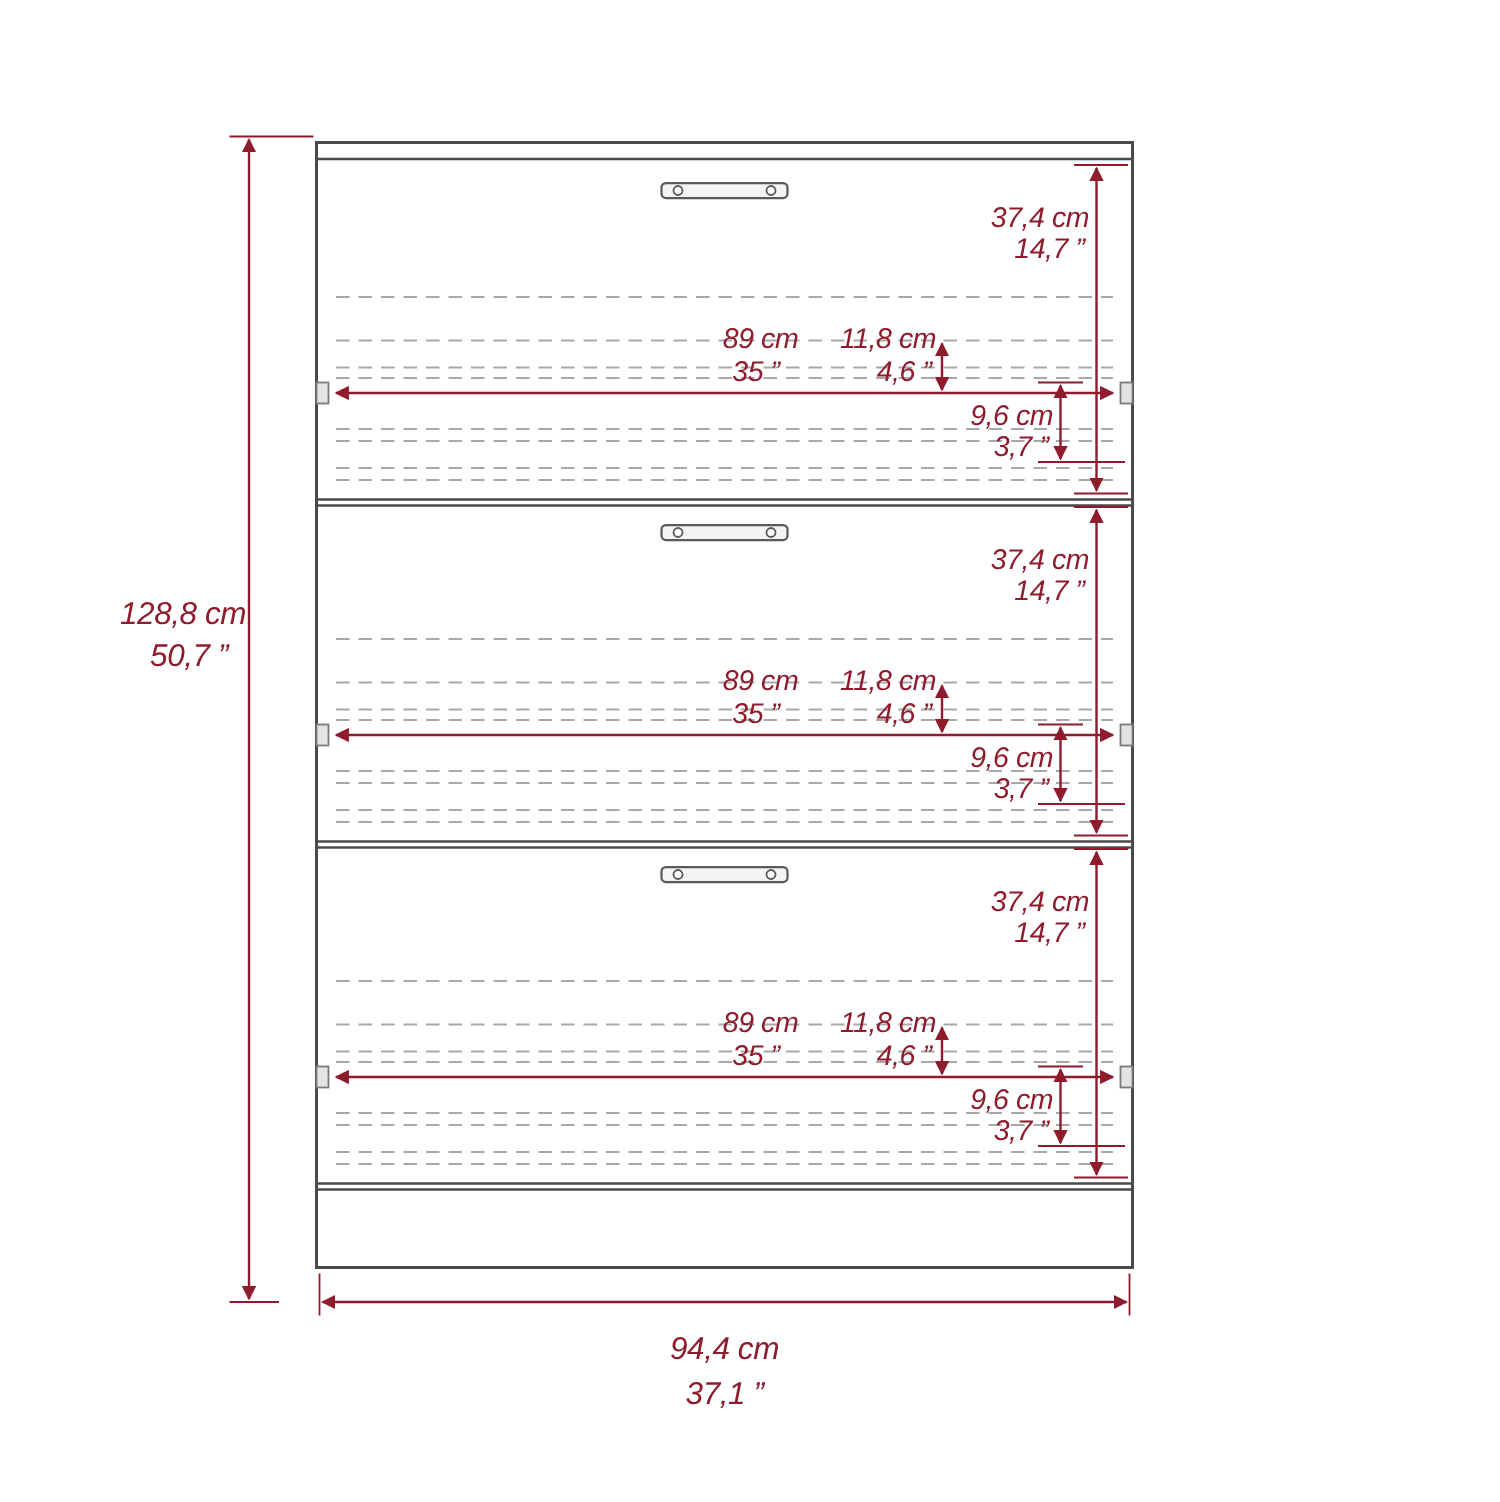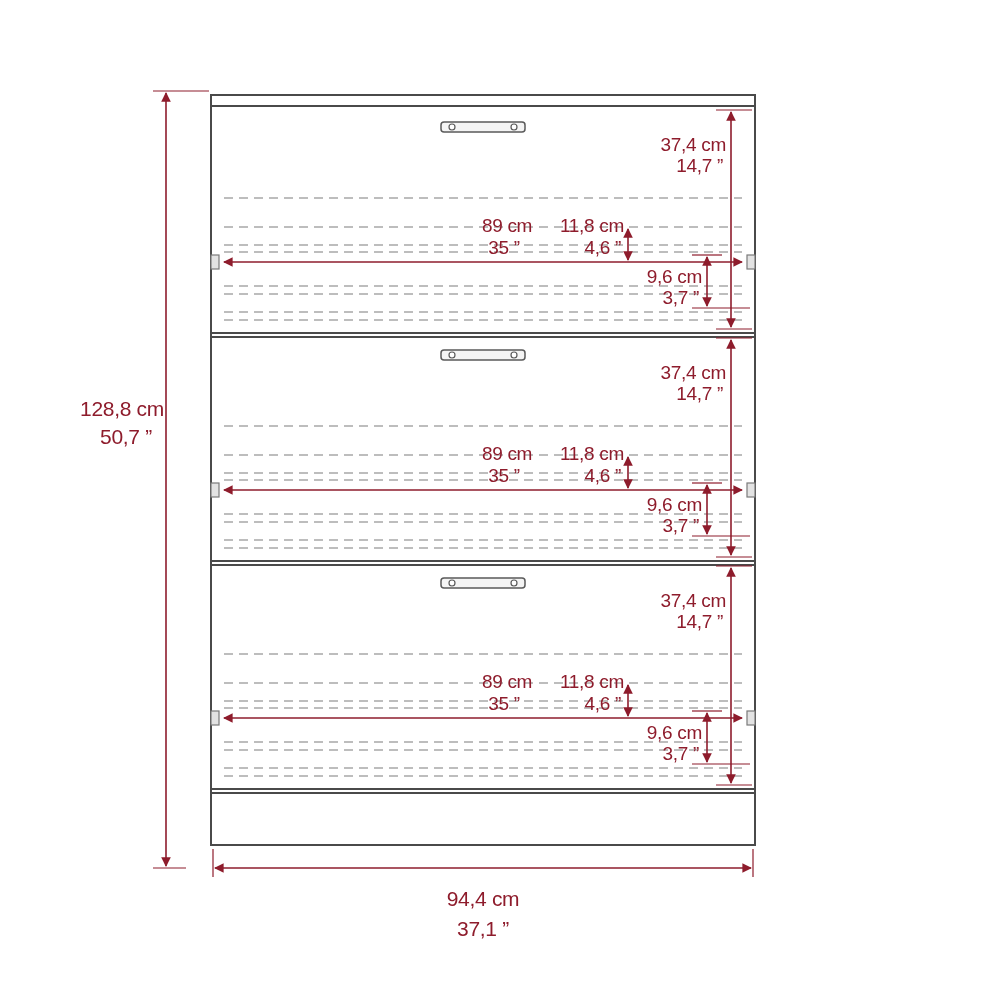--- a/index.html
+++ b/index.html
@@ -1,21 +1,21 @@
 <!DOCTYPE html>
 <html style="--dim: #8e1c2c; --cab: #4a4a4a; --dash: #a8a8a8;"><head>
 <meta charset="utf-8">
 <style>
   :root{
     --dim:#8e1c2c;
     --cab:#4a4a4a;
     --dash:#a8a8a8;
   }
   html,body{margin:0;padding:0;background:#ffffff;}
-  .stage{position:relative;width:925px;height:1001px;background:#ffffff;overflow:hidden;}
+  .stage{position:relative;width:925px;height:1001px;background:#ffffff;overflow:hidden;font-style:italic;}
   svg{position:absolute;left:0;top:0;}
   svg text{font-family:"Liberation Sans", sans-serif;}
   .dim-label{fill:var(--dim);font-size:19px;letter-spacing:-0.3px;}
   .dim-label-lg{fill:var(--dim);font-size:21px;letter-spacing:-0.3px;}
   .dim{stroke:var(--dim);stroke-width:1.6;fill:none;}
   .dim.thin{stroke-width:1.2;}
   .cab-stroke{stroke:var(--cab);stroke-width:1.8;fill:none;}
   .cab-fill{stroke:var(--cab);stroke-width:2;fill:#ffffff;}
   .dash-line{stroke:var(--dash);stroke-width:1.4;stroke-dasharray:9 6;fill:none;}
   .handle-bar{stroke:#5a5a5a;stroke-width:1.5;fill:#f4f4f4;}

